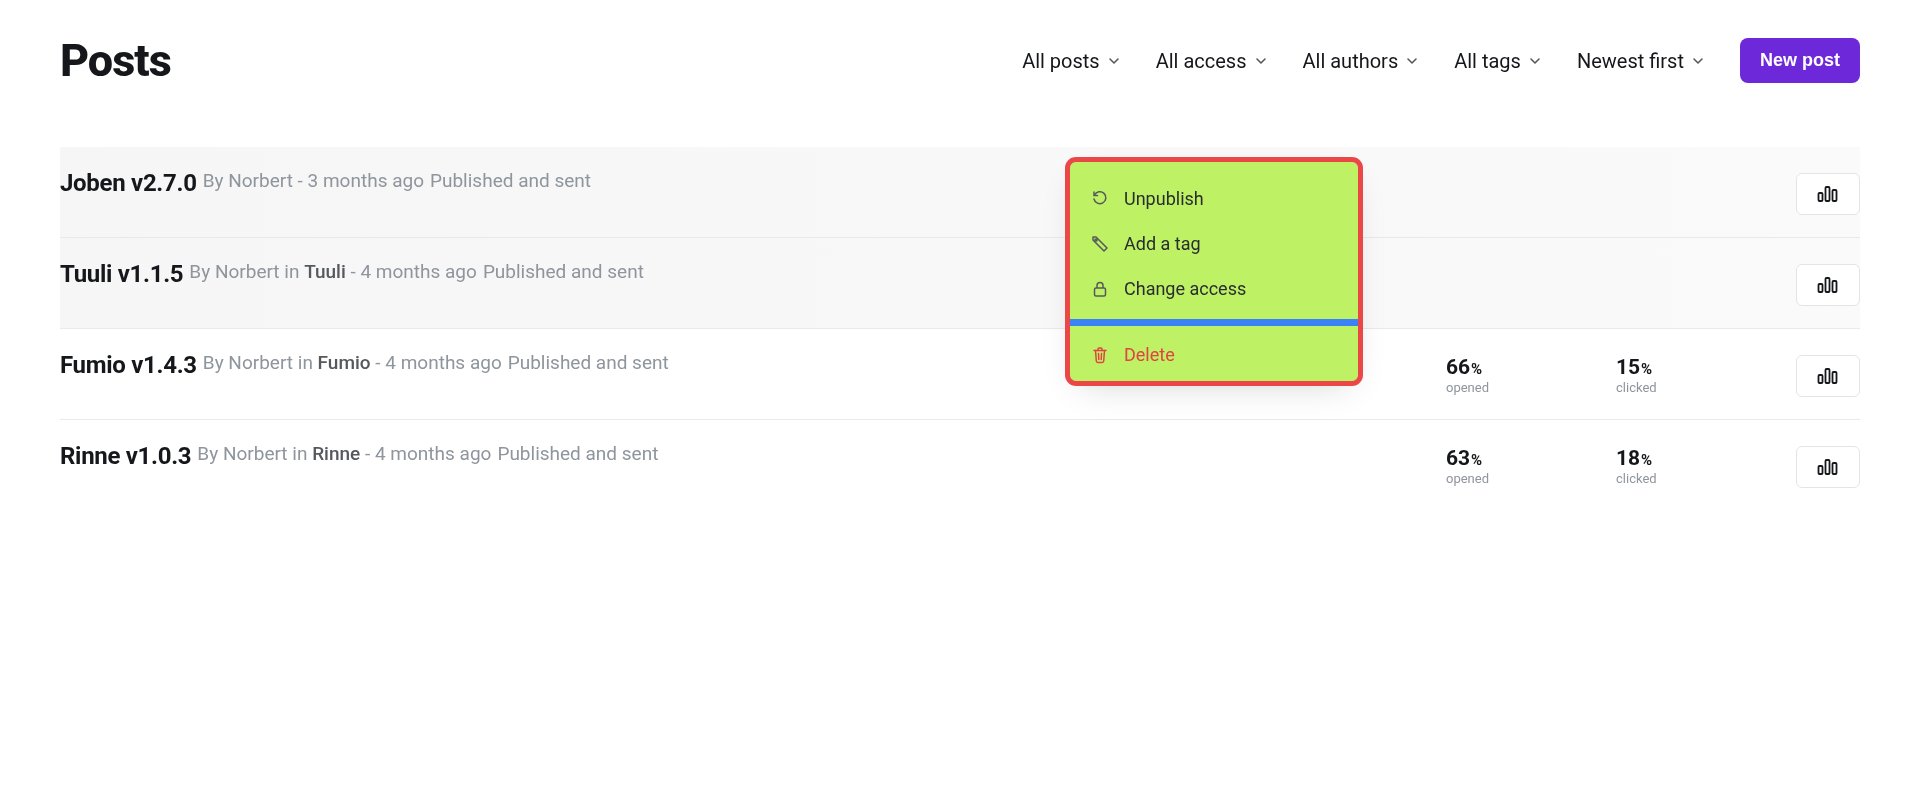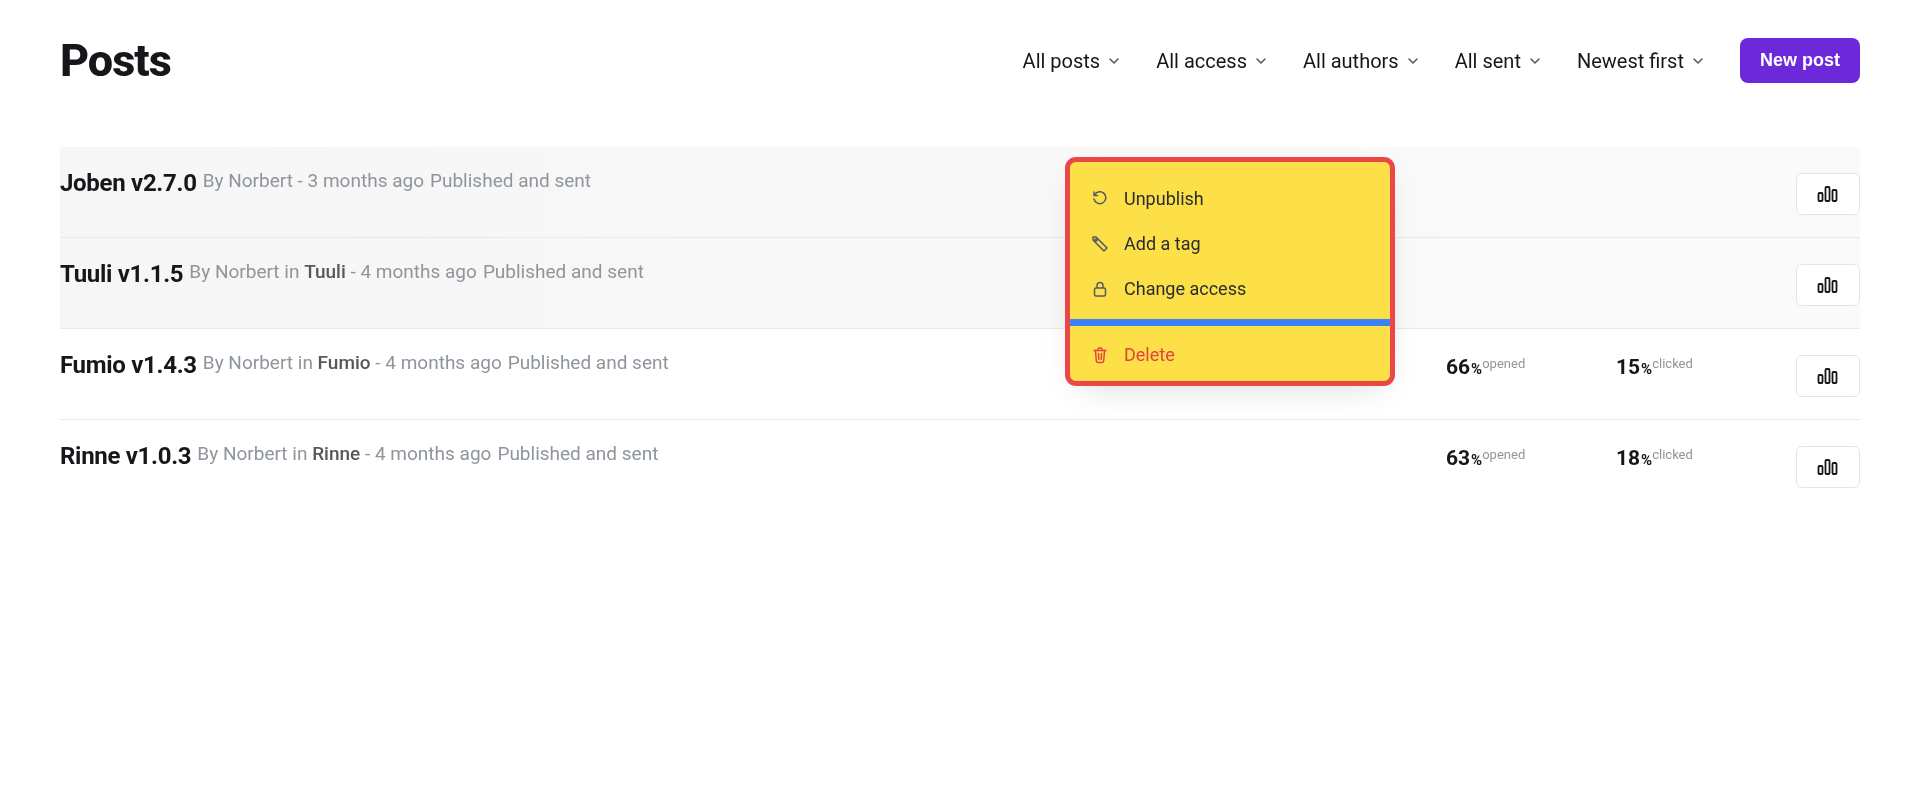--- a/index.html
+++ b/index.html
@@ -88,21 +88,21 @@
     }
     .post-metrics {
       display: flex;
       align-items: flex-start;
       gap: 90px;
       margin-right: 100px;
       margin-top: 4px;
     }
     .metric {
       display: flex;
-      flex-direction: row;
+      flex-direction: column;
       align-items: flex-start;
       min-width: 80px;
     }
     .metric-value {
       font-weight: 700;
       font-size: 21px;
     }
     .metric-percent {
       font-weight: 700;
       font-size: 15px;
@@ -121,22 +121,22 @@
       display: flex;
       align-items: center;
       justify-content: center;
       cursor: pointer;
       margin-top: 4px;
     }
     .context-menu {
       position: absolute;
       top: 162px;
       left: 1070px;
-      width: 320px;
-      background: #fde047;
+      width: 288px;
+      background: #bef264;
       border-radius: 6px;
       box-shadow: 0 12px 34px -10px rgba(0,0,0,0.18);
       outline: 5px solid #ec4747;
       padding-top: 14px;
       z-index: 10;
     }
     .menu-item {
       display: flex;
       align-items: center;
       gap: 14px;
@@ -186,21 +186,21 @@
       </div>
       <div class="filter">
         <span>All authors</span>
         <span class="chevron-down">
           <svg viewBox="0 0 12 12" width="12" height="12">
               <path d="M2 4 L6 8 L10 4" fill="none" stroke="#55595d" stroke-width="1.6" stroke-linecap="round" stroke-linejoin="round"></path>
             </svg>
         </span>
       </div>
       <div class="filter">
-        <span>All sent</span>
+        <span>All tags</span>
         <span class="chevron-down">
           <svg viewBox="0 0 12 12" width="12" height="12">
               <path d="M2 4 L6 8 L10 4" fill="none" stroke="#55595d" stroke-width="1.6" stroke-linecap="round" stroke-linejoin="round"></path>
             </svg>
         </span>
       </div>
       <div class="filter">
         <span>Newest first</span>
         <span class="chevron-down">
           <svg viewBox="0 0 12 12" width="12" height="12">

